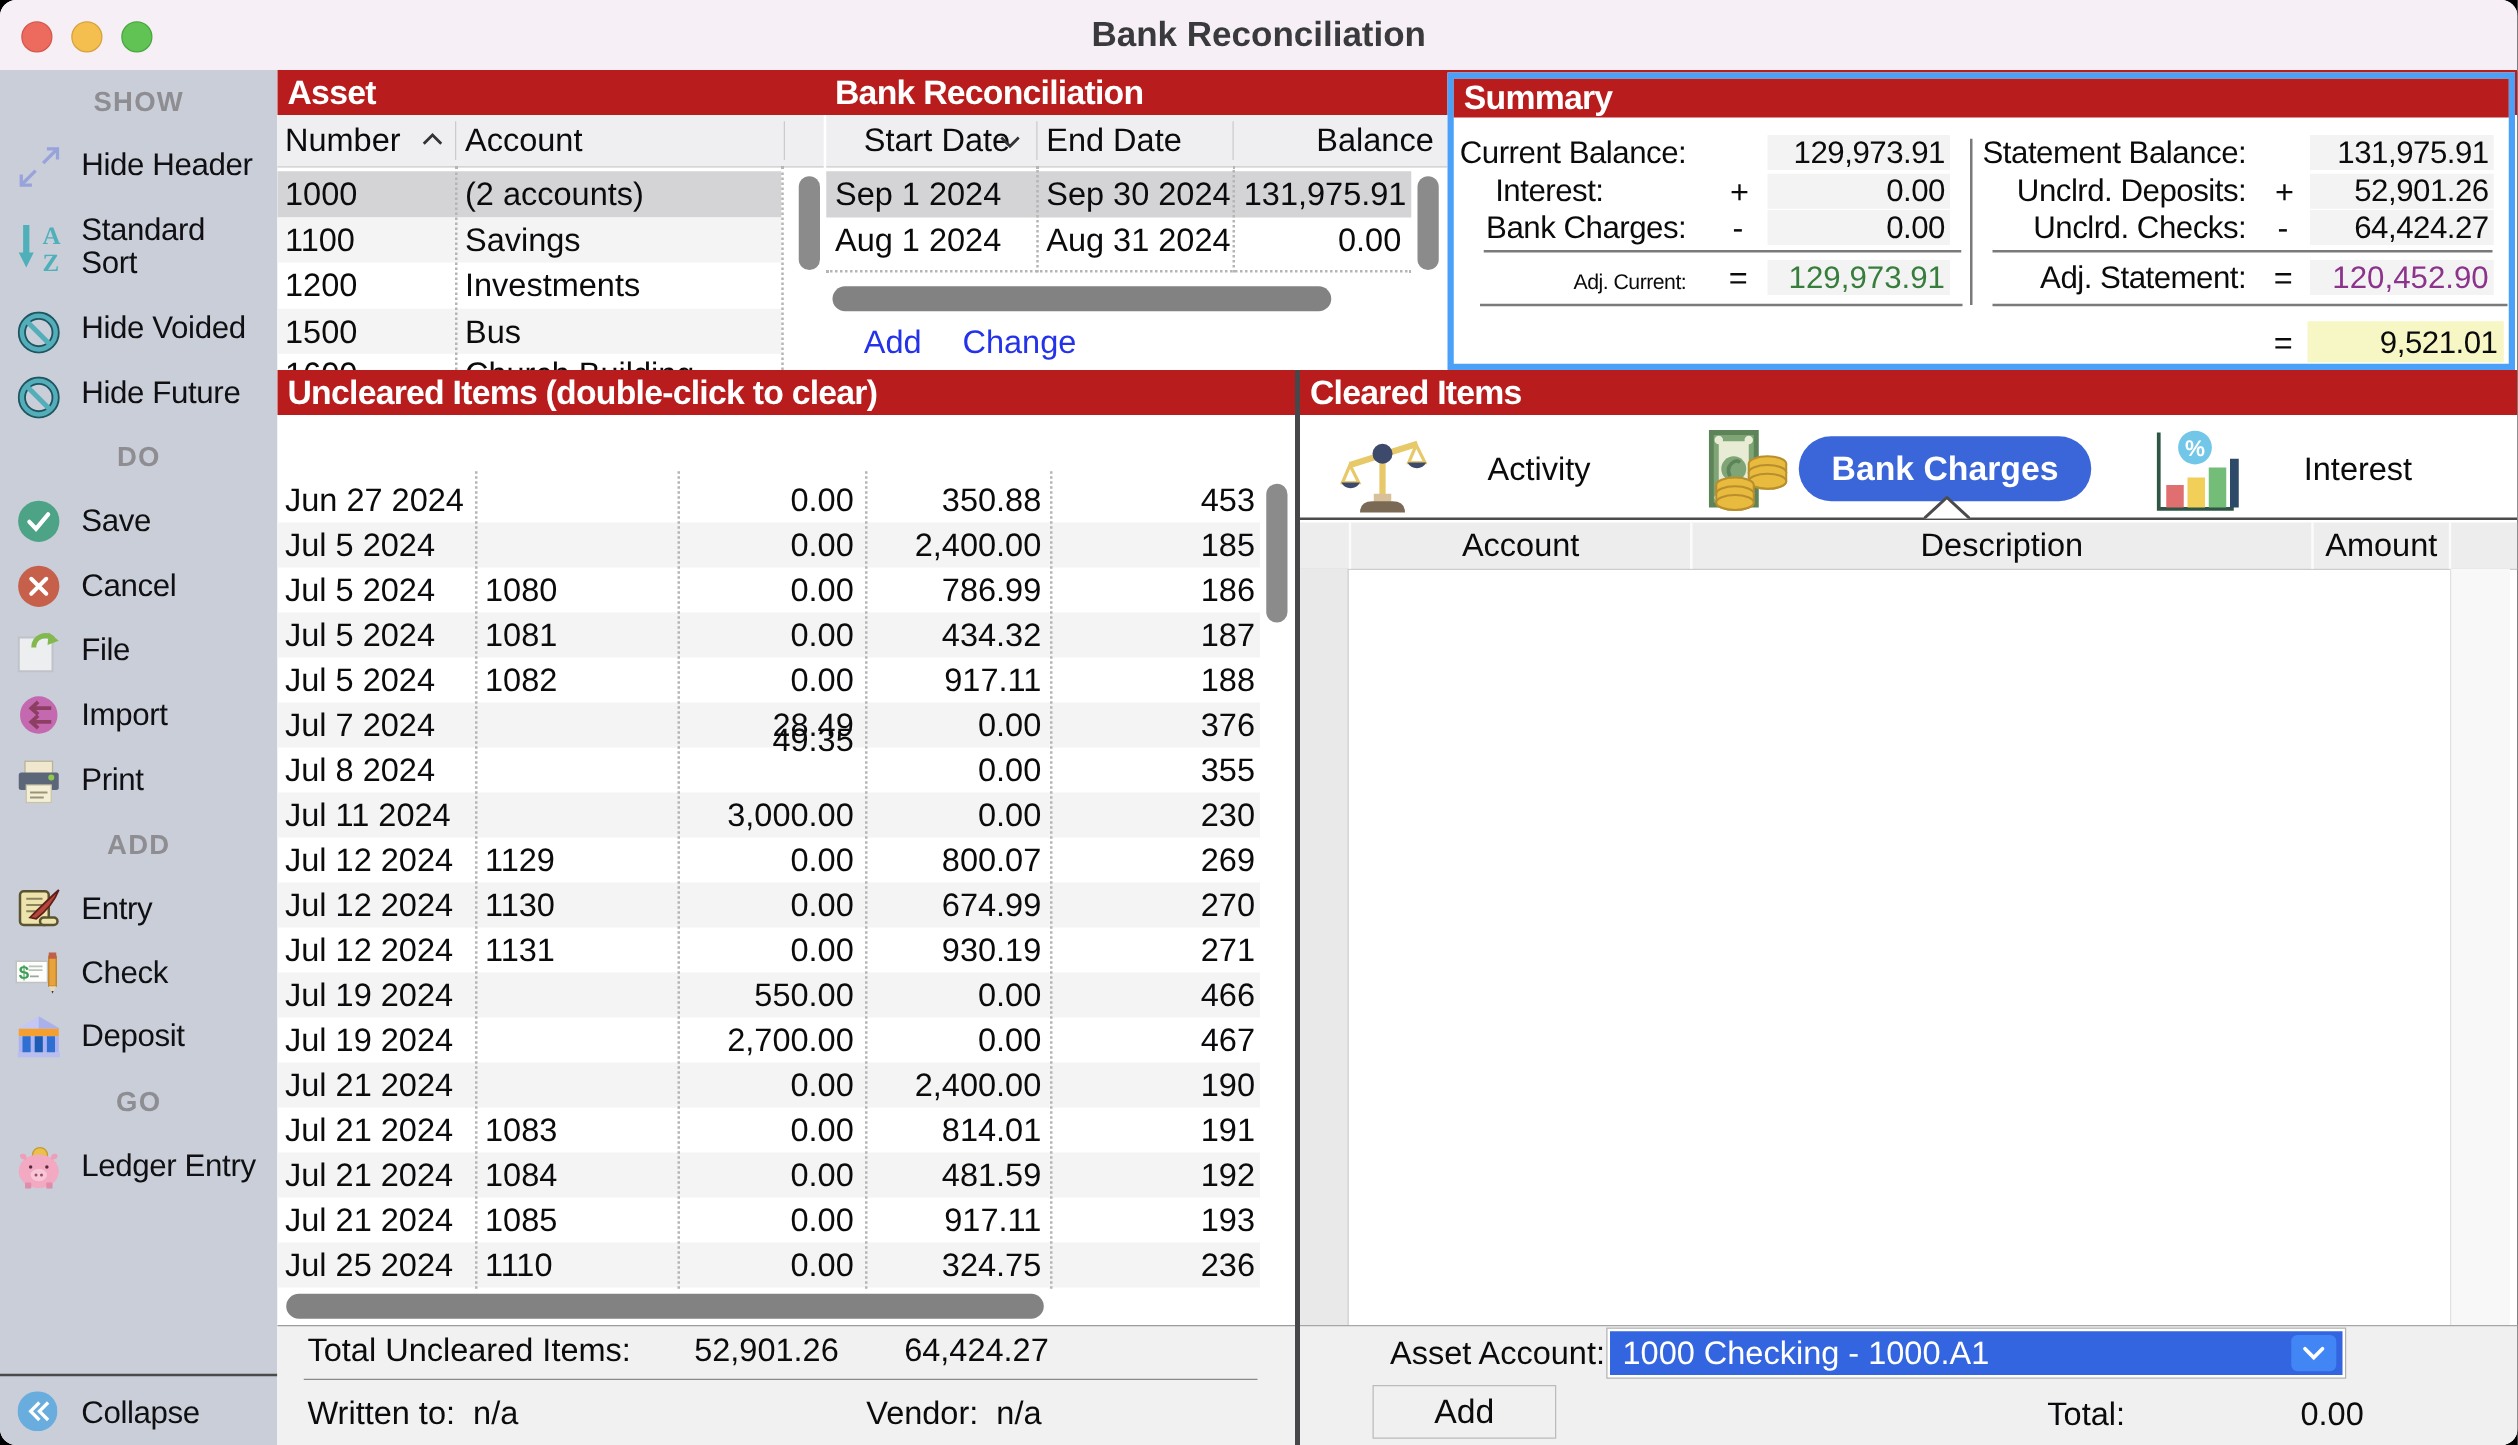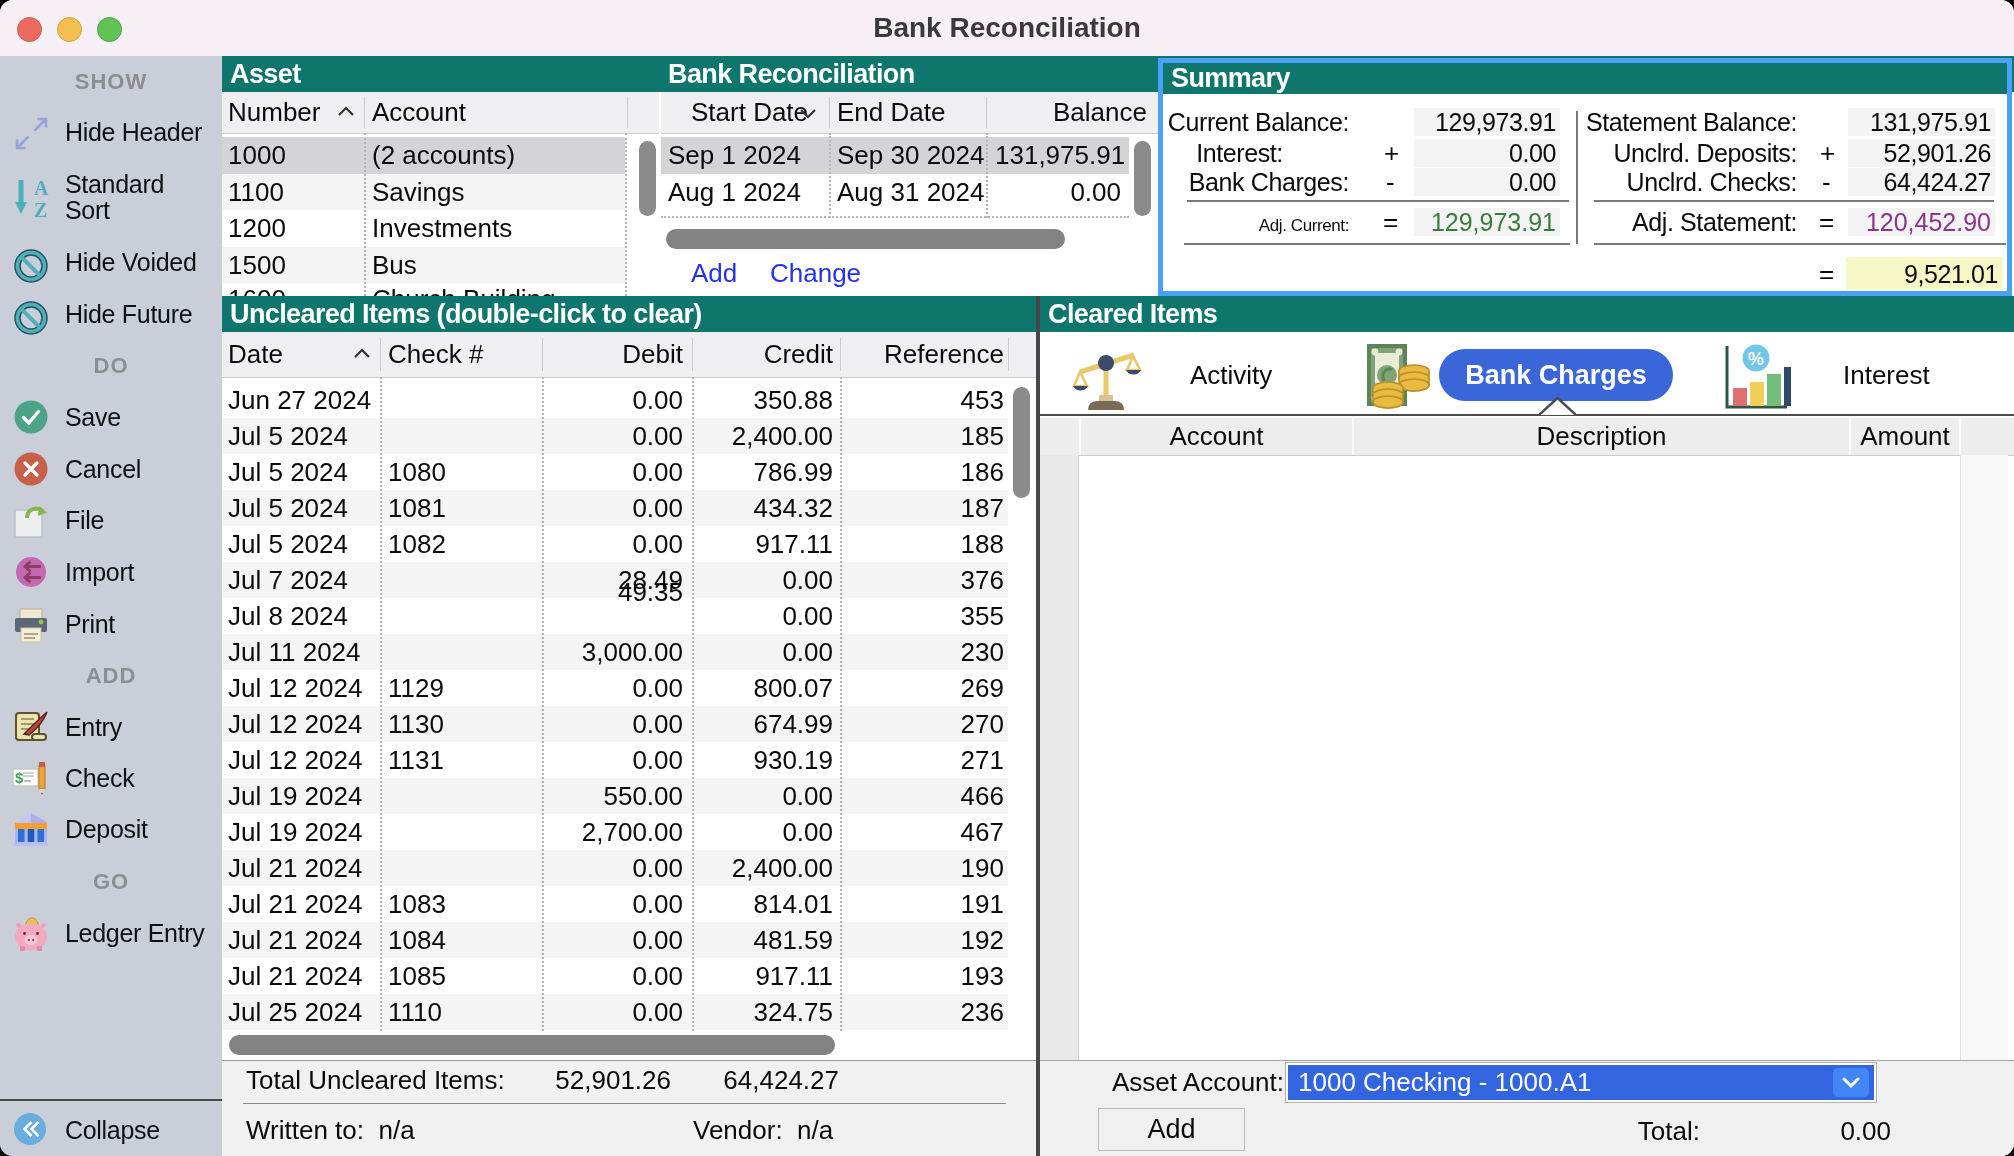--- a/index.html
+++ b/index.html
@@ -10,21 +10,21 @@
 #titlebar{position:absolute;left:0;top:0;width:2014px;height:56px;background:#f6f0f6;border-bottom:1px solid #ddd8dd;}
 .light{position:absolute;top:17px;width:23px;height:23px;border-radius:50%;}
 #title{position:absolute;left:0;top:0;width:2014px;height:55px;line-height:55px;text-align:center;
   font-weight:bold;font-size:28px;color:#3a3a3c;}
 
 #sidebar{position:absolute;left:0;top:56px;width:222px;height:1100px;background:#c9ced9;}
 .sbhead{position:absolute;left:0;width:222px;text-align:center;font-weight:bold;font-size:22px;color:#8e8e92;letter-spacing:1px;}
 .sblbl{position:absolute;left:65px;font-size:25px;color:#101013;white-space:nowrap;letter-spacing:-0.3px;}
 .sbicon{position:absolute;}
 
-.phead{position:absolute;background:#0f766e;color:#fff;font-weight:bold;font-size:27px;letter-spacing:-0.6px;}
+.phead{position:absolute;background:#b91c1c;color:#fff;font-weight:bold;font-size:27px;letter-spacing:-0.6px;}
 .phead span{position:absolute;top:0;line-height:36px;}
 .thead{position:absolute;background:#efeef0;}
 .th{position:absolute;font-size:26px;color:#0b0b0d;white-space:nowrap;}
 .r{text-align:right;}
 .cell{position:absolute;font-size:26px;white-space:nowrap;}
 .vthumb{position:absolute;width:17px;border-radius:9px;background:#8b8b8b;}
 .hthumb{position:absolute;height:20px;border-radius:10px;background:#828282;}
 .dotsep{position:absolute;width:0;border-left:2px dotted #b5b5b5;}
 .hsep{position:absolute;width:0;border-left:1px solid #cbcbcd;}
 a.lnk{color:#2433ea;text-decoration:none;}
@@ -256,35 +256,20 @@
   <div class="abs" style="left:1848px;top:208px;width:147px;height:28px;background:#f4f3f4;"></div>
   <div class="cell r" style="left:1848px;top:206px;width:143px;height:32px;line-height:32px;font-size:25px;color:#8c338c;">120,452.90</div>
   <div class="abs" style="left:1184px;top:243px;width:386px;height:2px;background:#7a7a7a;"></div>
   <div class="abs" style="left:1594px;top:243px;width:412px;height:2px;background:#7a7a7a;"></div>
   <div class="cell" style="left:1819px;top:258px;height:32px;line-height:32px;">=</div>
   <div class="abs" style="left:1846px;top:257px;width:157px;height:33px;background:#f7f6c5;"></div>
   <div class="cell r" style="left:1846px;top:258px;width:152px;height:32px;line-height:32px;font-size:25px;letter-spacing:-0.4px;">9,521.01</div>
 
   <div class="phead" style="left:222px;top:296px;width:814px;height:36px;">
     <span style="left:8px;">Uncleared Items (double-click to clear)</span>
-  </div>
-  <div class="thead" style="left:222px;top:332px;width:814px;height:45px;border-bottom:1px solid #cdcdcf;">
-    <div class="th" style="left:6px;top:0;height:45px;line-height:45px;">Date</div>
-    <div class="th" style="left:166px;top:0;height:45px;line-height:45px;">Check #</div>
-    <div class="th r" style="left:308px;top:0;width:153px;height:45px;line-height:45px;">Debit</div>
-    <div class="th r" style="left:458px;top:0;width:153px;height:45px;line-height:45px;">Credit</div>
-    <div class="th r" style="left:628px;top:0;width:154px;height:45px;line-height:45px;">Reference</div>
-    <svg class="abs" style="left:131px;top:15px;" width="18" height="12">
-        <path d="M2 10 L9 3 L16 10" stroke="#333" stroke-width="2.2" fill="none"></path>
-      </svg>
-    <div class="hsep" style="left:158px;top:6px;height:33px;"></div>
-    <div class="hsep" style="left:320px;top:6px;height:33px;"></div>
-    <div class="hsep" style="left:470px;top:6px;height:33px;"></div>
-    <div class="hsep" style="left:618px;top:6px;height:33px;"></div>
-    <div class="hsep" style="left:786px;top:6px;height:33px;"></div>
   </div>
   <div class="cell" style="left:228px;top:382.0px;height:36px;line-height:36px;">Jun 27 2024</div>
   <div class="cell r" style="left:530px;top:382.0px;width:153px;height:36px;line-height:36px;">0.00</div>
   <div class="cell r" style="left:680px;top:382.0px;width:153px;height:36px;line-height:36px;">350.88</div>
   <div class="cell r" style="left:850px;top:382.0px;width:154px;height:36px;line-height:36px;">453</div>
   <div class="abs" style="left:222px;top:418.0px;width:786px;height:36.0px;background:#f5f4f5;"></div>
   <div class="cell" style="left:228px;top:418.0px;height:36px;line-height:36px;">Jul 5 2024</div>
   <div class="cell r" style="left:530px;top:418.0px;width:153px;height:36px;line-height:36px;">0.00</div>
   <div class="cell r" style="left:680px;top:418.0px;width:153px;height:36px;line-height:36px;">2,400.00</div>
   <div class="cell r" style="left:850px;top:418.0px;width:154px;height:36px;line-height:36px;">185</div>

